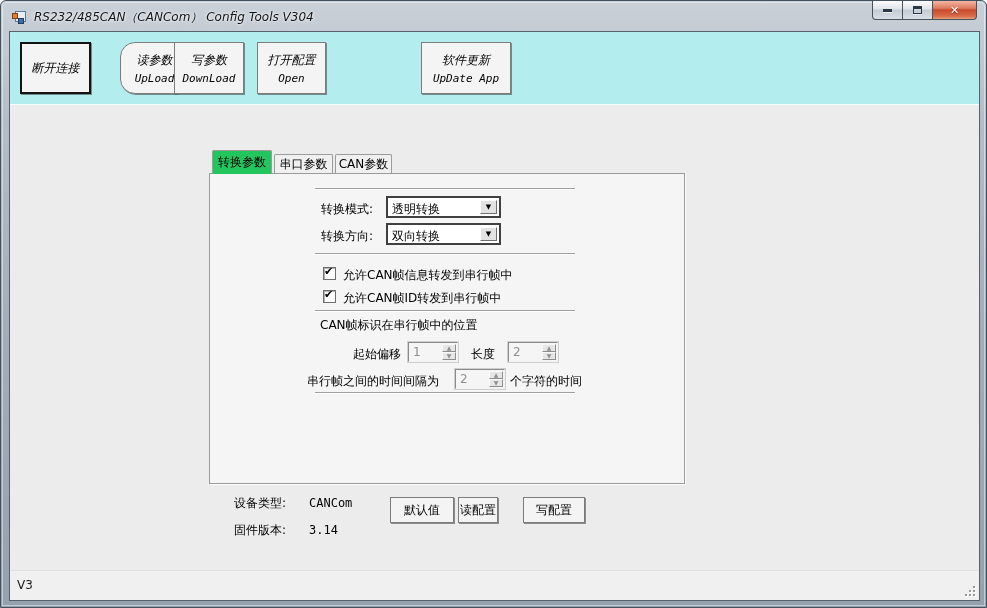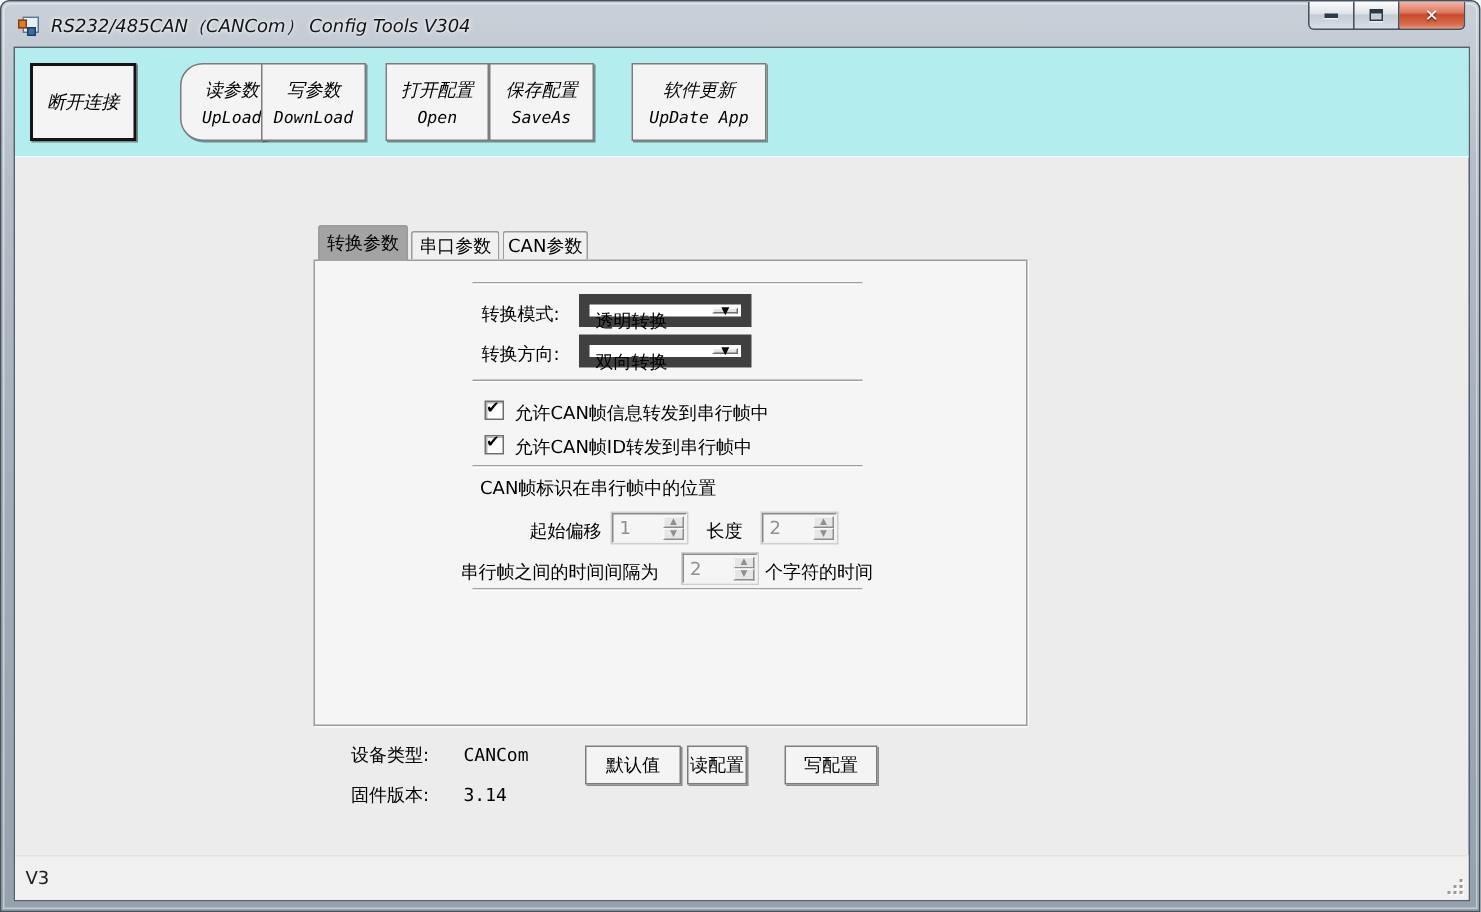--- a/index.html
+++ b/index.html
@@ -45,33 +45,33 @@
   .tb1 { left: 10px;  width: 71px; }
   .tb2 { left: 110px;  width: 69px; border-radius: 15px; }
   .tb3 { left: 164px; width: 70px; }
   .tb4 { left: 247px; width: 69px; }
   .tb5 { left: 316px; width: 70px; }
   .tb6 { left: 411px; width: 90px; }
 
   
   .tab { position: absolute; border: 1px solid #9b9b9b; border-bottom: none; border-radius: 2px 2px 0 0;
     display: flex; align-items: center; justify-content: center; font-size: 12px; background: #f0f0f0; cursor: default; }
-  .tab.active { left: 202px; top: 118px; width: 60px; height: 24px; background: #a3a3a3; z-index: 3; }
+  .tab.active { left: 202px; top: 118px; width: 60px; height: 24px; background: #22c55e; z-index: 3; }
   .tab.t2 { left: 264px; top: 122px; width: 59px; height: 19px; }
   .tab.t3 { left: 325px; top: 122px; width: 57px; height: 19px; }
   .tabpage { position: absolute; left: 199px; top: 141px; width: 476px; height: 311px; background: #f5f5f5;
     border: 1px solid #9b9b9b; box-shadow: 1px 1px 0 rgba(255,255,255,.9); z-index: 2; }
 
   .sep { position: absolute; left: 105px; width: 260px; height: 2px; border-top: 1px solid #9f9f9f; border-bottom: 1px solid #ffffff; }
   .s1 { top: 14px; } .s2 { top: 79px; } .s3 { top: 136px; } .s4 { top: 218px; }
 
   .flabel { position: absolute; font-size: 12px; white-space: nowrap; }
 
   
-  .combo { position: absolute; width: 115px; height: 22px; background: #fff; border: 7px solid #404040; cursor: default; }
+  .combo { position: absolute; width: 115px; height: 22px; background: #fff; border: 2px solid #404040; cursor: default; }
   .combo .val { position: absolute; left: 4px; top: 3px; font-size: 12px; white-space: nowrap; }
   .combo .drop { position: absolute; right: 2px; top: 2px; bottom: 2px; width: 17px; background: #e3e3e3;
     border: 1px solid; border-color: #ffffff #6f6f6f #6f6f6f #ffffff; display: flex; align-items: center; justify-content: center; }
   .combo .drop span { font-size: 7px; line-height: 1; color: #000; }
 
   
   .cbrow { position: absolute; left: 113px; display: flex; align-items: flex-start; cursor: default; }
   .cbbox { width: 13px; height: 13px; background: #fff; border: 1px solid #6e6e6e; box-shadow: inset 1px 1px 0 #b4b4b4; position: relative; flex: none; }
   .cbbox span { position: absolute; left: 0px; top: -2px; font-size: 11px; font-weight: bold; color: #000; line-height: 1; }
   .cbrow .cbl { margin-left: 7px; font-size: 12px; white-space: nowrap; }
@@ -143,24 +143,20 @@
         <span class="sub">UpLoad</span>
       </div>
       <div class="tb tb3">
         <span>写参数</span>
         <span class="sub">DownLoad</span>
       </div>
       <div class="tb tb4">
         <span>打开配置</span>
         <span class="sub">Open</span>
       </div>
-      <div class="tb tb5">
-        <span>保存配置</span>
-        <span class="sub">SaveAs</span>
-      </div>
       <div class="tb tb6">
         <span>软件更新</span>
         <span class="sub">UpDate App</span>
       </div>
     </div>
 
     <div class="tab active">
       <span>转换参数</span>
     </div>
     <div class="tab t2">

